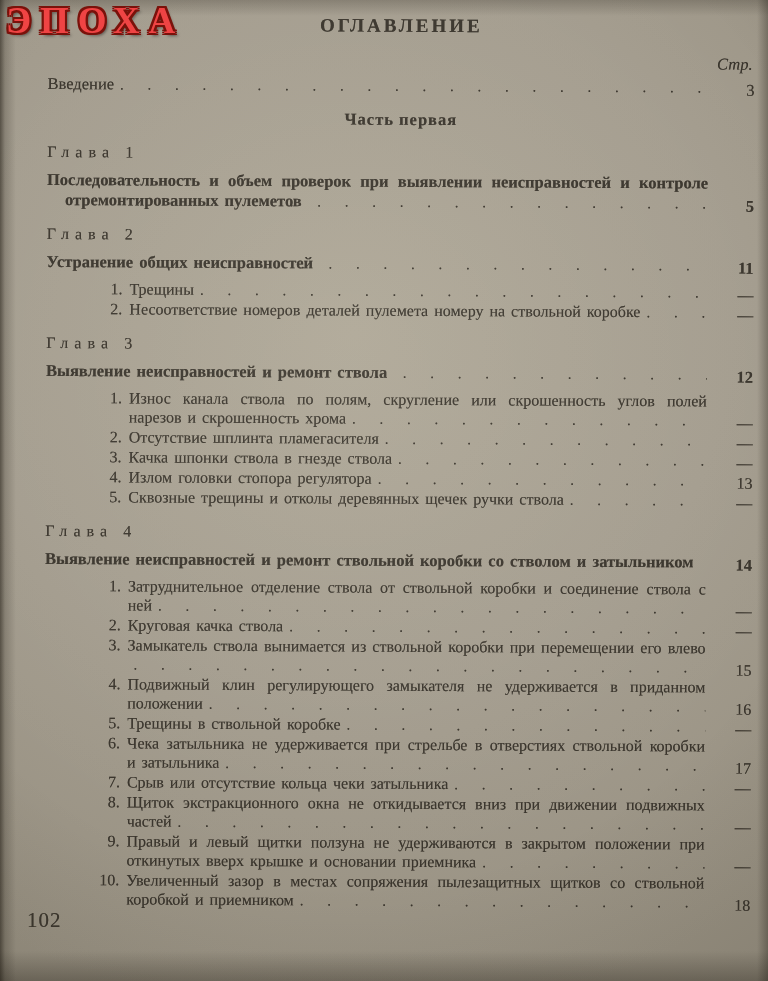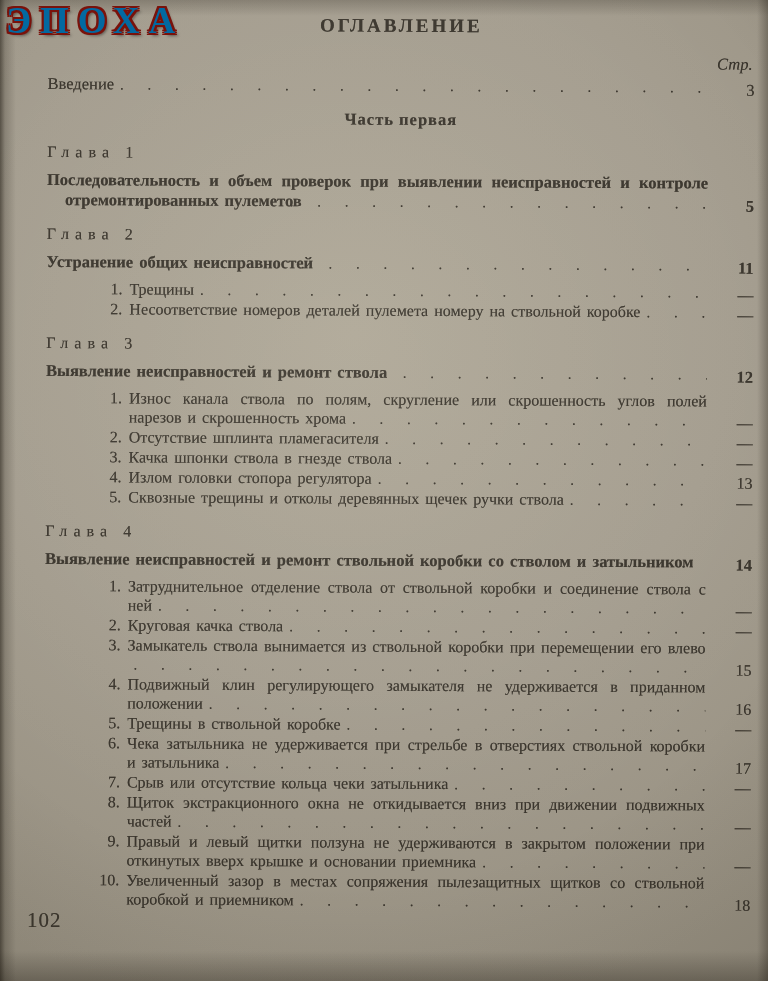--- a/index.html
+++ b/index.html
@@ -19,21 +19,21 @@
       linear-gradient(90deg,  rgba(24,19,11,.55) 0px, rgba(24,19,11,.20) 5px, rgba(24,19,11,0) 16px),
       linear-gradient(270deg, rgba(24,19,11,.30) 0px, rgba(24,19,11,0) 11px),
       linear-gradient(180deg, rgba(24,19,11,.22) 0px, rgba(24,19,11,0) 16px),
       linear-gradient(0deg,   rgba(24,19,11,.30) 0px, rgba(24,19,11,0) 30px),
       radial-gradient(120% 95% at 45% 38%, rgba(255,250,235,.08) 0%, rgba(255,250,235,0) 55%, rgba(18,14,7,.12) 84%, rgba(18,14,7,.26) 100%);
   }
 
   .watermark {
     position: absolute; top: 1px; left: 6px; z-index: 6;
     font-weight: bold; font-size: 37px; line-height: 40px; letter-spacing: 9px;
-    color: #0369a1;
+    color: #ef4444;
     text-shadow:
       -2px -2px 0 #7a120b, 2px -2px 0 #7a120b, -2px 2px 0 #7a120b, 2px 2px 0 #7a120b,
       -2px 0 0 #7a120b, 2px 0 0 #7a120b, 0 -2px 0 #7a120b, 0 2px 0 #7a120b,
       3px 3px 3px rgba(0,0,0,.45);
   }
 
   .doc {
     position: absolute; left: 48px; top: 0; right: 13px; z-index: 2;
     color: #3a352d; font-size: 16.5px;
     transform: rotate(.3deg); transform-origin: top left;

